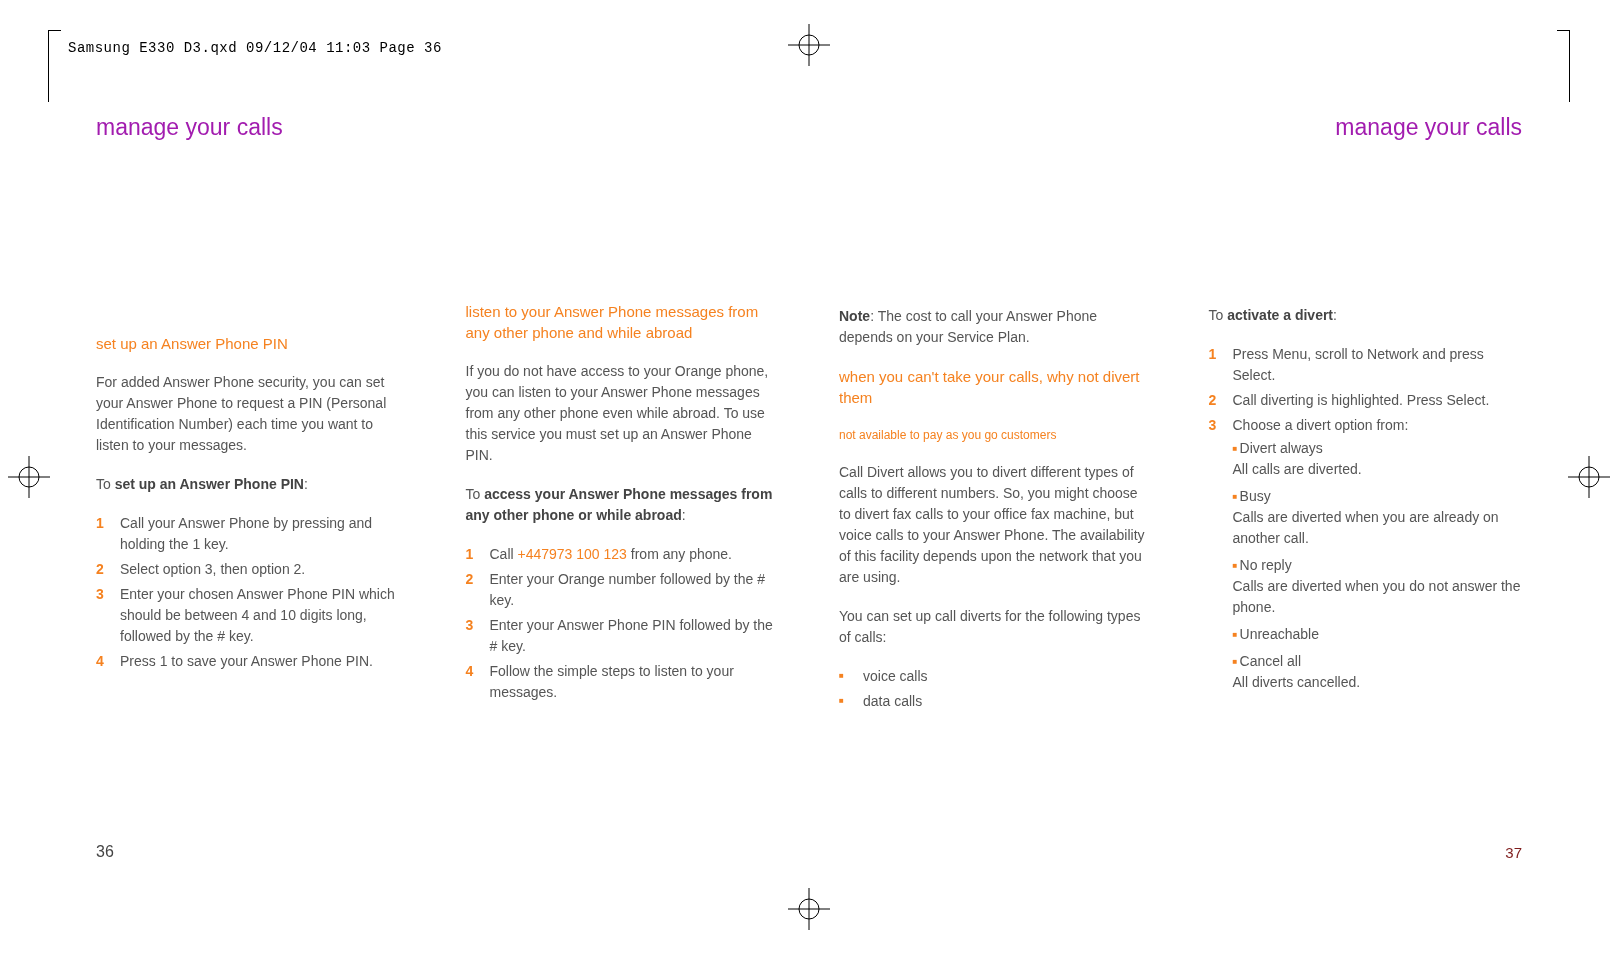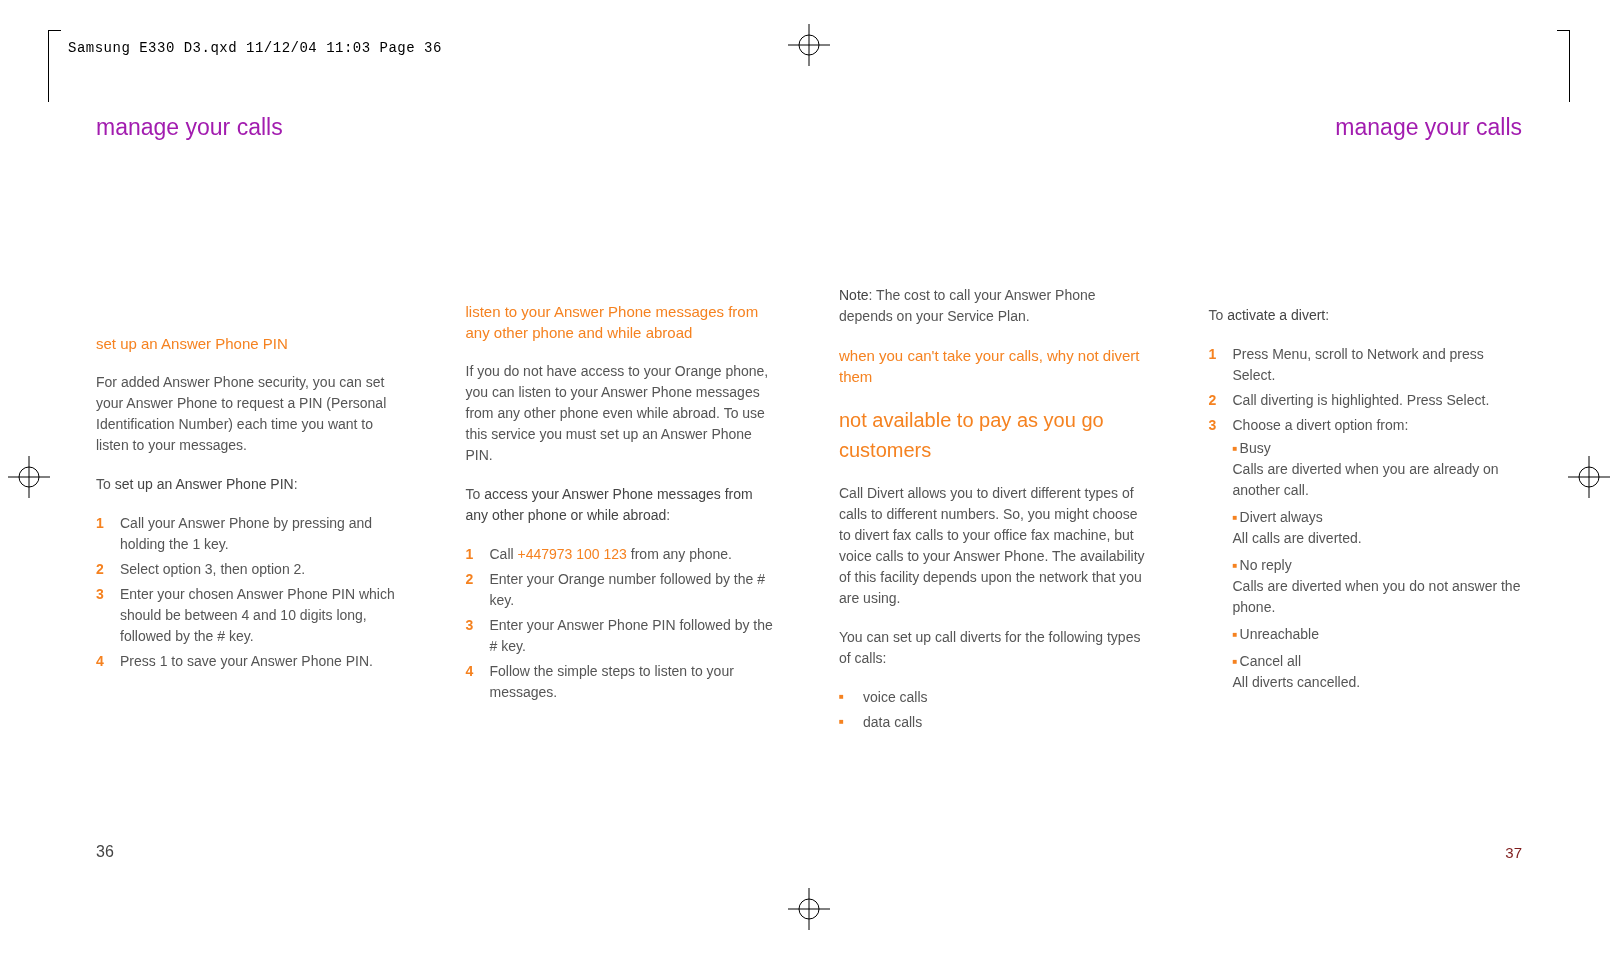--- a/index.html
+++ b/index.html
@@ -70,21 +70,21 @@
   .col { flex:1; }
   .orange-head {
     color:#f58220;
     font-size:15px;
     margin-bottom:18px;
     font-weight:normal;
     line-height:1.4;
   }
   .para { margin-bottom:18px; color:#555; }
   .instr-lead { color:#555; margin-bottom:18px; }
-  .bold { font-weight:normal; color:#444; }
+  .bold { font-weight:bold; color:#444; }
   ol.steps { list-style:none; margin-bottom:18px; }
   ol.steps > li {
     display:flex;
     gap:14px;
     margin-bottom:4px;
     color:#555;
   }
   ol.steps > li .num {
     color:#f58220;
     font-weight:bold;
@@ -109,33 +109,33 @@
   .sub-options { list-style:none; margin-top:2px; }
   .sub-options > li { margin-bottom:6px; }
   .sub-opt-title::before {
     content:"■ ";
     color:#f58220;
     font-size:8px;
     vertical-align:2px;
   }
   .sub-opt-title { color:#555; }
   .sub-opt-desc { color:#555; }
-  .note-avail { color:#f58220; font-size:20px; margin-bottom:18px; }
+  .note-avail { color:#f58220; font-size:12px; margin-bottom:18px; }
   .phone-link { color:#f58220; }
   .page-num-left {
     position:absolute; bottom:-30px; left:0; font-size:16px; color:#444;
   }
   .page-num-right {
     position:absolute; bottom:-30px; right:0; font-size:15px; color:#7f1d1d;
   }
 </style>
 </head>
 <body>
 
-<div class="slug">Samsung E330 D3.qxd  11/12/04  11:03  Page 36</div>
+<div class="slug">Samsung E330 D3.qxd  09/12/04  11:03  Page 36</div>
 
 <div class="crop-top-left"></div>
 <div class="crop-top-right"></div>
 
 <div class="reg reg-top">
   <svg viewBox="0 0 42 42">
       <circle cx="21" cy="21" r="10" fill="none" stroke="#000" stroke-width="1"></circle>
       <line x1="21" y1="0" x2="21" y2="42" stroke="#000" stroke-width="1"></line>
       <line x1="0" y1="21" x2="42" y2="21" stroke="#000" stroke-width="1"></line>
     </svg>
@@ -255,26 +255,26 @@
               <span>Press Menu, scroll to Network and press Select.</span>
             </li>
             <li>
               <span class="num">2</span>
               <span>Call diverting is highlighted. Press Select.</span>
             </li>
             <li>
               <span class="num">3</span>
               <div><span>Choose a divert option from:</span><ul class="sub-options">
                   <li>
+                    <div class="sub-opt-title">Divert always</div>
+                    <div class="sub-opt-desc">All calls are diverted.</div>
+                  </li>
+                  <li>
                     <div class="sub-opt-title">Busy</div>
                     <div class="sub-opt-desc">Calls are diverted when you are already on another call.</div>
-                  </li>
-                  <li>
-                    <div class="sub-opt-title">Divert always</div>
-                    <div class="sub-opt-desc">All calls are diverted.</div>
                   </li>
                   <li>
                     <div class="sub-opt-title">No reply</div>
                     <div class="sub-opt-desc">Calls are diverted when you do not answer the phone.</div>
                   </li>
                   <li>
                     <div class="sub-opt-title">Unreachable</div>
                   </li>
                   <li>
                     <div class="sub-opt-title">Cancel all</div>

